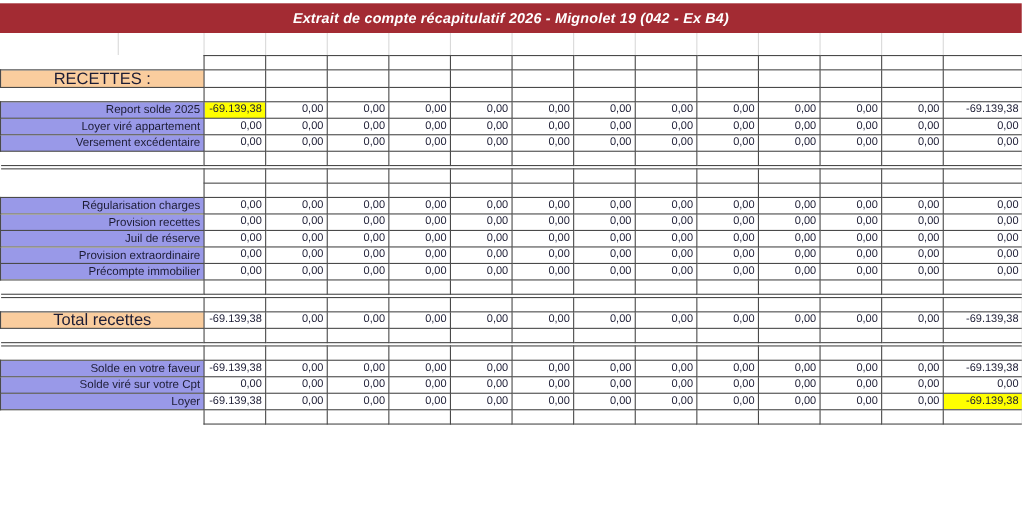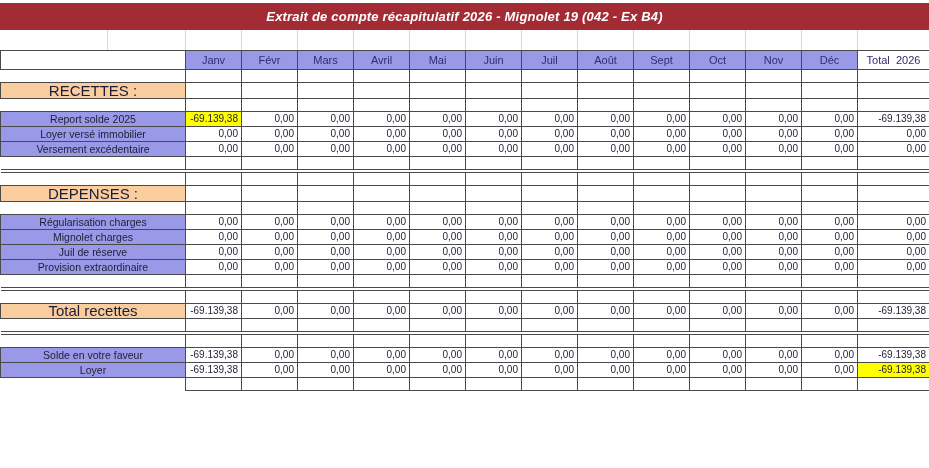--- a/index.html
+++ b/index.html
@@ -26,21 +26,21 @@
   #gapstrip{position:absolute; left:0; top:30px; width:929px; height:20px; background:#fff;}
   #gapstrip .vline{position:absolute; top:0; bottom:0; width:1px; background:#D9D9D9;}
   
   #sheetwrap{position:absolute; left:0; top:50px; width:929px;}
   table#sheet{border-collapse:collapse; table-layout:fixed; width:929px;}
   col.c-label{width:185px;} col.c-month{width:56px;} col.c-total{width:72px;}
   td,th{margin:0; padding:0 3px; overflow:hidden; white-space:nowrap; font-weight:normal;}
   .c{border:1px solid var(--grid-border); background:#fff;}
   .num{text-align:right; font-size:10px; color:var(--body-text);}
   .lblp{border:1px solid var(--grid-border); background:var(--label-cell-bg);
-        text-align:center; font-size:10.5px; color:var(--body-text);}
+        text-align:right; font-size:10.5px; color:var(--body-text);}
   .sec{border:1px solid var(--grid-border); background:var(--section-cell-bg);
        text-align:center; font-size:15px; color:var(--body-text);}
   .nob{border:none; background:#fff;}
   .hl{background:var(--highlight-bg);}
   .hm{border:1px solid var(--grid-border); background:var(--header-cell-bg);
       text-align:center; font-size:11px; color:var(--header-text);}
   .ht{border:1px solid var(--grid-border); background:#fff;
       text-align:center; font-size:11px; color:var(--header-text); white-space:pre;}
   tr.r-header td, tr.r-header th{height:18px; line-height:18px;}
   tr.r-section td{height:15px; line-height:15px;}
@@ -83,36 +83,20 @@
           <col class="c-month">
           <col class="c-month">
           <col class="c-month">
         <col class="c-month">
           <col class="c-month">
           <col class="c-month">
           <col class="c-month">
         <col class="c-total">
       </colgroup>
       <tbody id="sheet-body">
-          <tr class="r-header">
-            <td class="c"></td>
-            <td class="hm">Janv</td>
-            <td class="hm">Févr</td>
-            <td class="hm">Mars</td>
-            <td class="hm">Avril</td>
-            <td class="hm">Mai</td>
-            <td class="hm">Juin</td>
-            <td class="hm">Juil</td>
-            <td class="hm">Août</td>
-            <td class="hm">Sept</td>
-            <td class="hm">Oct</td>
-            <td class="hm">Nov</td>
-            <td class="hm">Déc</td>
-            <td class="ht">Total  2026</td>
-          </tr>
           <tr class="r-blank">
             <td class="nob"></td>
             <td class="c"></td>
             <td class="c"></td>
             <td class="c"></td>
             <td class="c"></td>
             <td class="c"></td>
             <td class="c"></td>
             <td class="c"></td>
             <td class="c"></td>
@@ -164,21 +148,21 @@
             <td class="c num">0,00</td>
             <td class="c num">0,00</td>
             <td class="c num">0,00</td>
             <td class="c num">0,00</td>
             <td class="c num">0,00</td>
             <td class="c num">0,00</td>
             <td class="c num">0,00</td>
             <td class="c num">-69.139,38</td>
           </tr>
           <tr class="r-data">
-            <td class="lblp">Loyer versé immobilier</td>
+            <td class="lblp">Loyer viré appartement</td>
             <td class="c num">0,00</td>
             <td class="c num">0,00</td>
             <td class="c num">0,00</td>
             <td class="c num">0,00</td>
             <td class="c num">0,00</td>
             <td class="c num">0,00</td>
             <td class="c num">0,00</td>
             <td class="c num">0,00</td>
             <td class="c num">0,00</td>
             <td class="c num">0,00</td>
@@ -230,36 +214,20 @@
             <td class="c"></td>
             <td class="c"></td>
             <td class="c"></td>
             <td class="c"></td>
             <td class="c"></td>
             <td class="c"></td>
             <td class="c"></td>
             <td class="c"></td>
             <td class="c"></td>
           </tr>
-          <tr class="r-section">
-            <td class="sec">DEPENSES :</td>
-            <td class="c"></td>
-            <td class="c"></td>
-            <td class="c"></td>
-            <td class="c"></td>
-            <td class="c"></td>
-            <td class="c"></td>
-            <td class="c"></td>
-            <td class="c"></td>
-            <td class="c"></td>
-            <td class="c"></td>
-            <td class="c"></td>
-            <td class="c"></td>
-            <td class="c"></td>
-          </tr>
           <tr class="r-blank">
             <td class="nob"></td>
             <td class="c"></td>
             <td class="c"></td>
             <td class="c"></td>
             <td class="c"></td>
             <td class="c"></td>
             <td class="c"></td>
             <td class="c"></td>
             <td class="c"></td>
@@ -279,21 +247,21 @@
             <td class="c num">0,00</td>
             <td class="c num">0,00</td>
             <td class="c num">0,00</td>
             <td class="c num">0,00</td>
             <td class="c num">0,00</td>
             <td class="c num">0,00</td>
             <td class="c num">0,00</td>
             <td class="c num">0,00</td>
           </tr>
           <tr class="r-data">
-            <td class="lblp">Mignolet charges</td>
+            <td class="lblp">Provision recettes</td>
             <td class="c num">0,00</td>
             <td class="c num">0,00</td>
             <td class="c num">0,00</td>
             <td class="c num">0,00</td>
             <td class="c num">0,00</td>
             <td class="c num">0,00</td>
             <td class="c num">0,00</td>
             <td class="c num">0,00</td>
             <td class="c num">0,00</td>
             <td class="c num">0,00</td>
@@ -312,20 +280,36 @@
             <td class="c num">0,00</td>
             <td class="c num">0,00</td>
             <td class="c num">0,00</td>
             <td class="c num">0,00</td>
             <td class="c num">0,00</td>
             <td class="c num">0,00</td>
             <td class="c num">0,00</td>
           </tr>
           <tr class="r-data">
             <td class="lblp">Provision extraordinaire</td>
+            <td class="c num">0,00</td>
+            <td class="c num">0,00</td>
+            <td class="c num">0,00</td>
+            <td class="c num">0,00</td>
+            <td class="c num">0,00</td>
+            <td class="c num">0,00</td>
+            <td class="c num">0,00</td>
+            <td class="c num">0,00</td>
+            <td class="c num">0,00</td>
+            <td class="c num">0,00</td>
+            <td class="c num">0,00</td>
+            <td class="c num">0,00</td>
+            <td class="c num">0,00</td>
+          </tr>
+          <tr class="r-data">
+            <td class="lblp">Précompte immobilier</td>
             <td class="c num">0,00</td>
             <td class="c num">0,00</td>
             <td class="c num">0,00</td>
             <td class="c num">0,00</td>
             <td class="c num">0,00</td>
             <td class="c num">0,00</td>
             <td class="c num">0,00</td>
             <td class="c num">0,00</td>
             <td class="c num">0,00</td>
             <td class="c num">0,00</td>
@@ -427,20 +411,36 @@
             <td class="c num">0,00</td>
             <td class="c num">0,00</td>
             <td class="c num">0,00</td>
             <td class="c num">0,00</td>
             <td class="c num">0,00</td>
             <td class="c num">0,00</td>
             <td class="c num">0,00</td>
             <td class="c num">0,00</td>
             <td class="c num">0,00</td>
             <td class="c num">-69.139,38</td>
+          </tr>
+          <tr class="r-data">
+            <td class="lblp">Solde viré sur votre Cpt</td>
+            <td class="c num">0,00</td>
+            <td class="c num">0,00</td>
+            <td class="c num">0,00</td>
+            <td class="c num">0,00</td>
+            <td class="c num">0,00</td>
+            <td class="c num">0,00</td>
+            <td class="c num">0,00</td>
+            <td class="c num">0,00</td>
+            <td class="c num">0,00</td>
+            <td class="c num">0,00</td>
+            <td class="c num">0,00</td>
+            <td class="c num">0,00</td>
+            <td class="c num">0,00</td>
           </tr>
           <tr class="r-data">
             <td class="lblp">Loyer</td>
             <td class="c num">-69.139,38</td>
             <td class="c num">0,00</td>
             <td class="c num">0,00</td>
             <td class="c num">0,00</td>
             <td class="c num">0,00</td>
             <td class="c num">0,00</td>
             <td class="c num">0,00</td>

